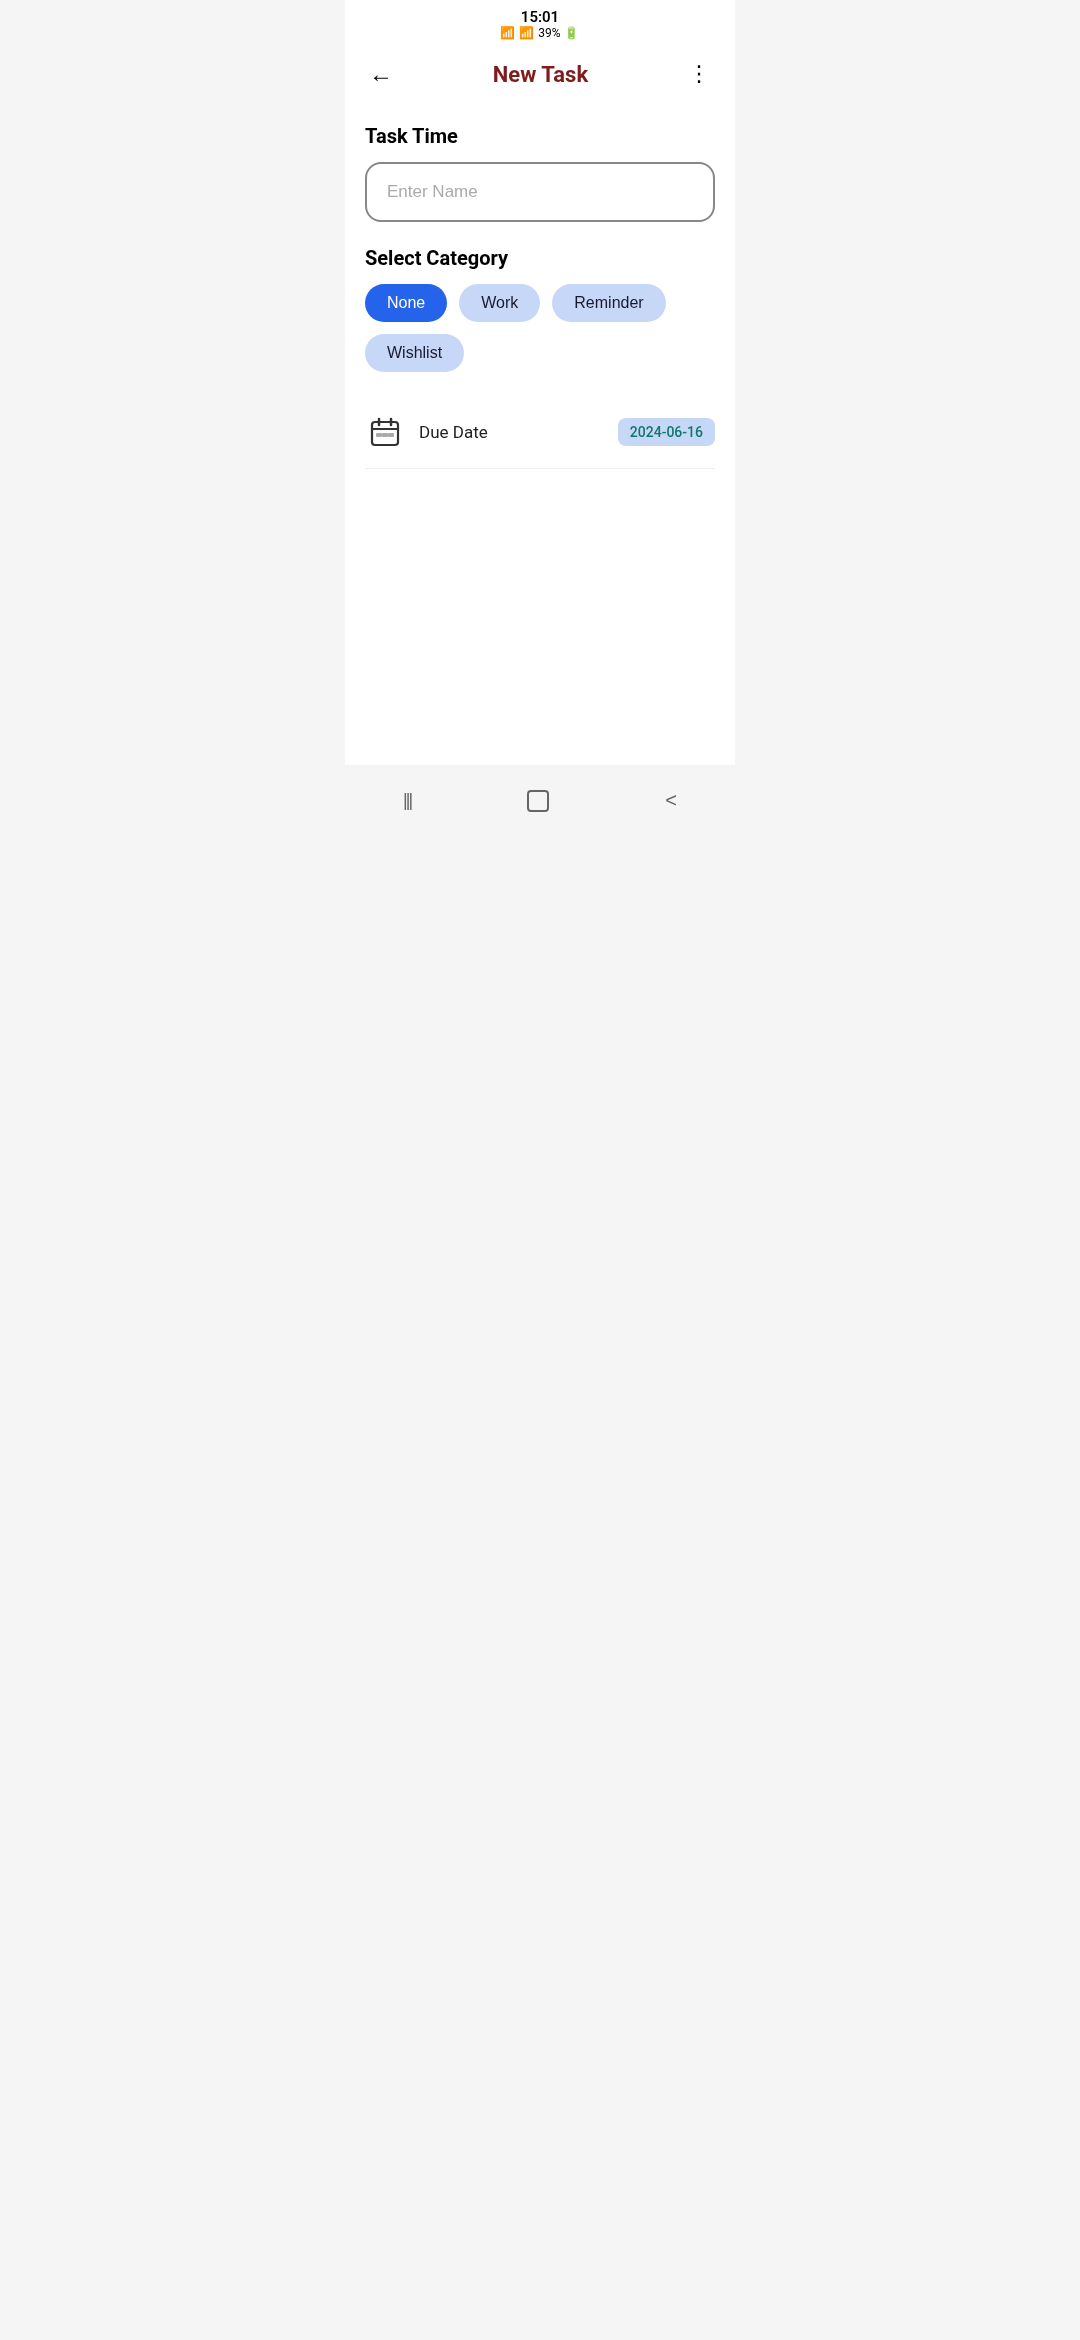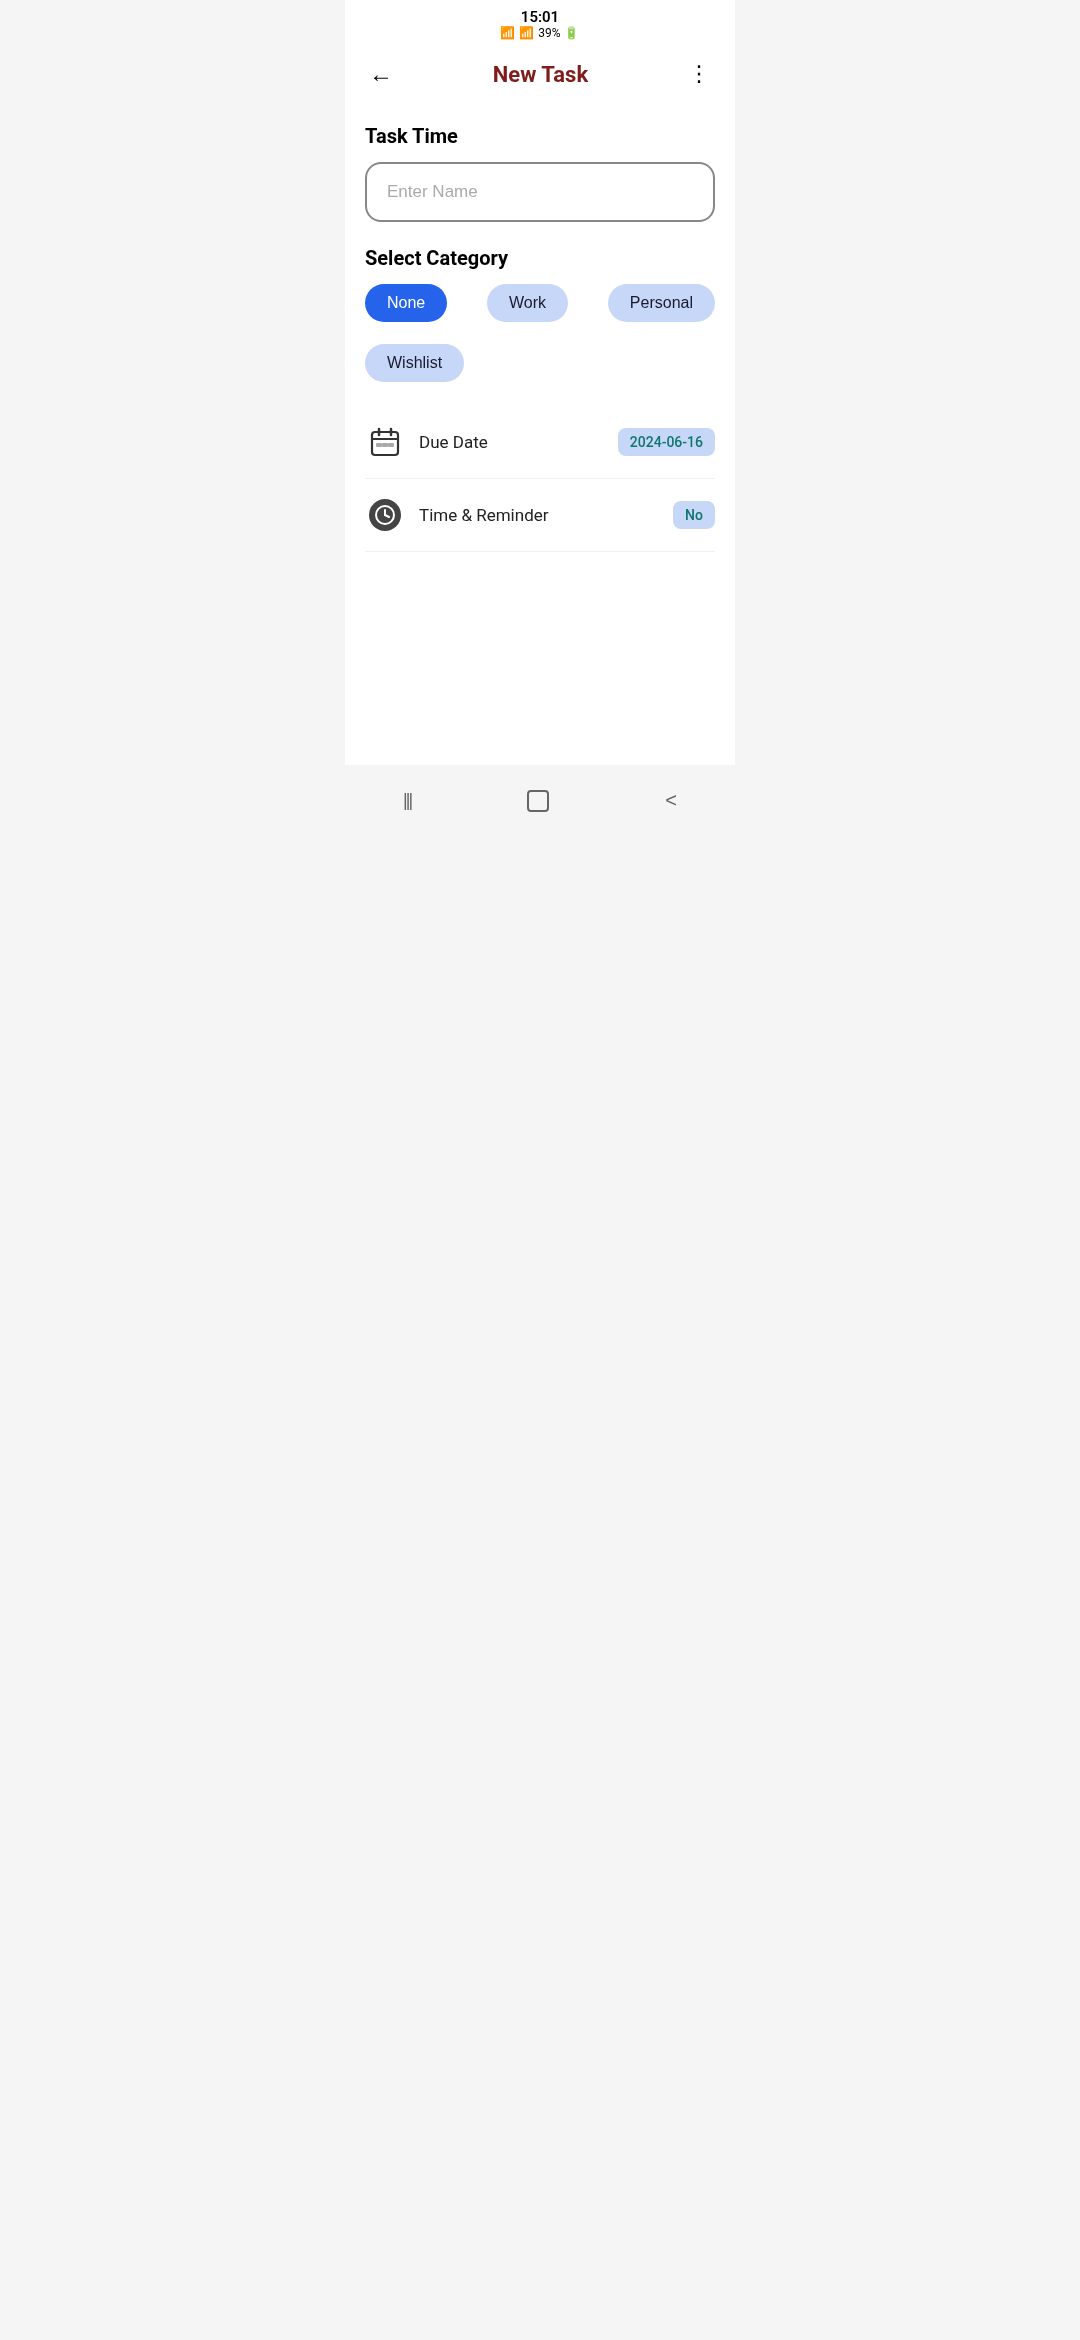--- a/index.html
+++ b/index.html
@@ -111,23 +111,22 @@
       color: #aaa;
     }
 
     
     .category-section {
       margin-bottom: 24px;
     }
 
     .category-buttons {
       display: flex;
-      gap: 22px;
+      gap: 12px;
       flex-wrap: wrap;
-      justify-content: space-between;
     }
 
     .cat-btn {
       padding: 10px 22px;
       border-radius: 20px;
       border: none;
       font-size: 16px;
       font-weight: 500;
       cursor: pointer;
     }
@@ -296,21 +295,21 @@
   
   <div class="section-label">Task Time</div>
   <input class="task-name-input" type="text" placeholder="Enter Name" style="">
 
   
   <div class="category-section">
     <div class="section-label">Select Category</div>
     <div class="category-buttons">
       <button class="cat-btn active">None</button>
       <button class="cat-btn inactive">Work</button>
-      <button class="cat-btn inactive">Personal</button>
+      <button class="cat-btn inactive">Reminder</button>
       <button class="cat-btn inactive">Wishlist</button>
     </div>
   </div>
 
   
 
   
   <div class="row-item">
     <div class="row-icon">
       <svg class="icon-calendar" viewBox="0 0 32 32" fill="none" xmlns="http://www.w3.org/2000/svg">
@@ -321,33 +320,20 @@
         <rect x="7" y="17" width="6" height="4" rx="1" fill="#aaa"></rect>
         <rect x="13" y="17" width="6" height="4" rx="1" fill="#aaa"></rect>
         <rect x="19" y="17" width="6" height="4" rx="1" fill="#aaa"></rect>
       </svg>
     </div>
     <span class="row-label">Due Date</span>
     <span class="row-value">2024-06-16</span>
   </div>
 
   
-  <div class="row-item">
-    <div class="row-icon">
-      <div class="icon-clock">
-        <svg width="20" height="20" viewBox="0 0 20 20" fill="none">
-          <circle cx="10" cy="10" r="9" stroke="white" stroke-width="2"></circle>
-          <line x1="10" y1="5" x2="10" y2="10" stroke="white" stroke-width="2" stroke-linecap="round"></line>
-          <line x1="10" y1="10" x2="14" y2="12" stroke="white" stroke-width="2" stroke-linecap="round"></line>
-        </svg>
-      </div>
-    </div>
-    <span class="row-label">Time &amp; Reminder</span>
-    <span class="row-value">No</span>
-  </div>
 
   
 
 </div>
 
 <div class="bottom-bar">
   <button class="nav-btn">
     <span class="nav-lines"></span>
   </button>
   <button class="nav-btn">

